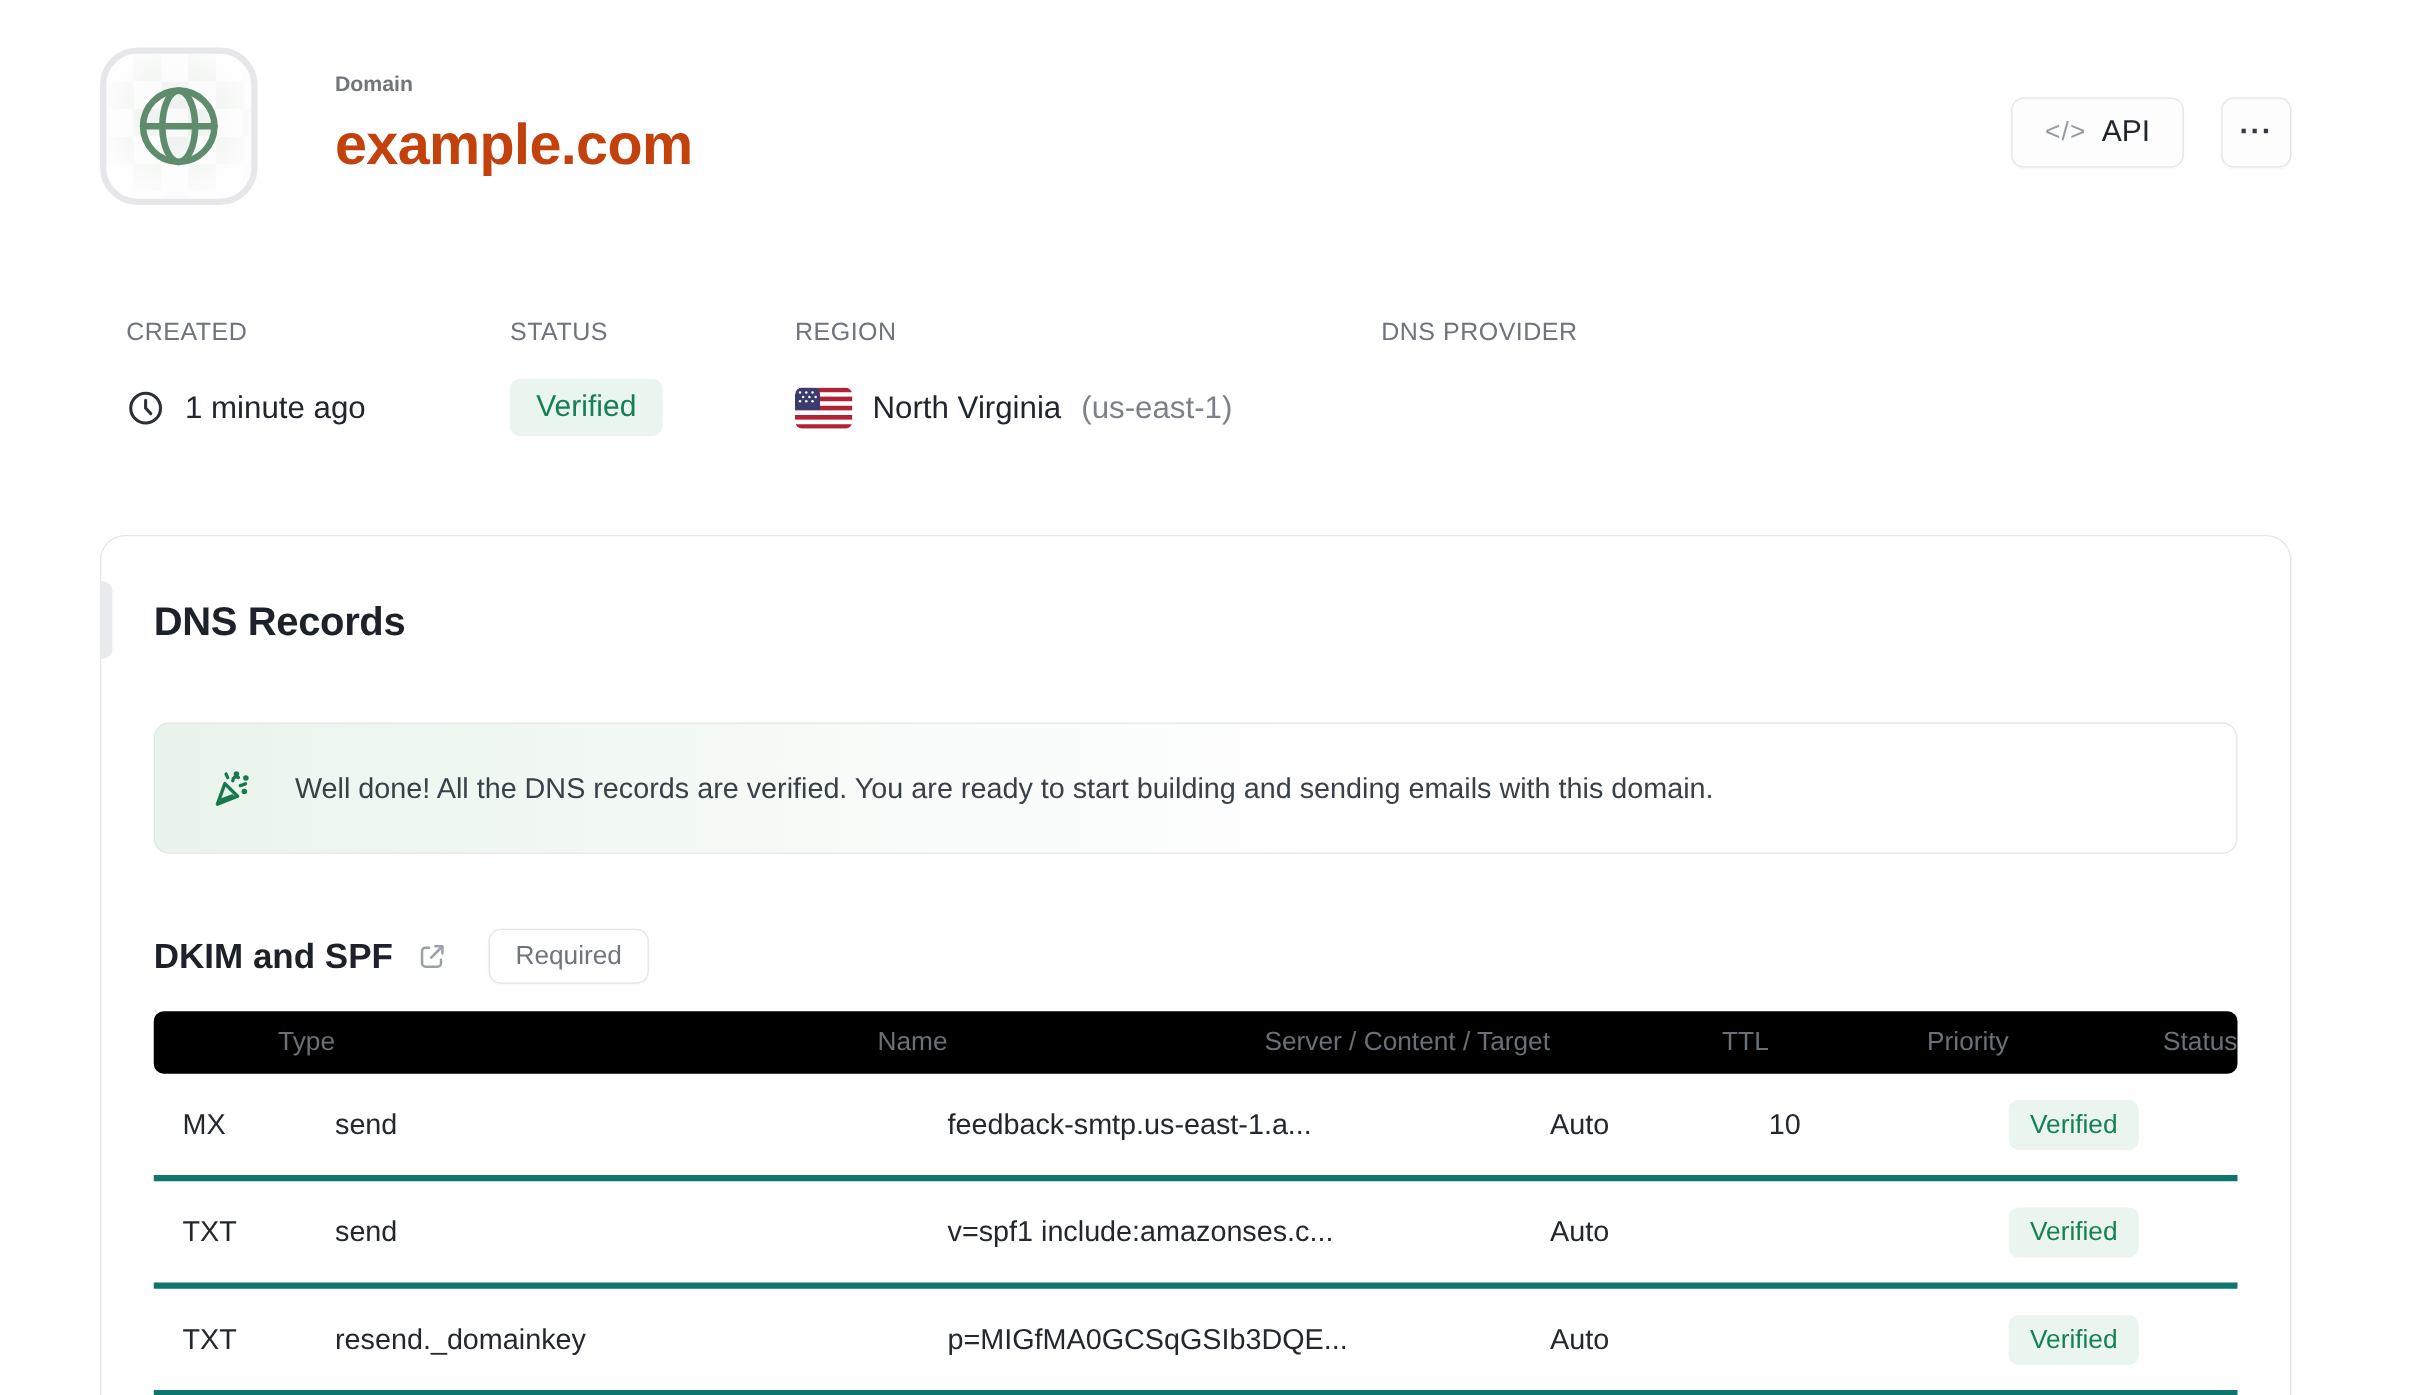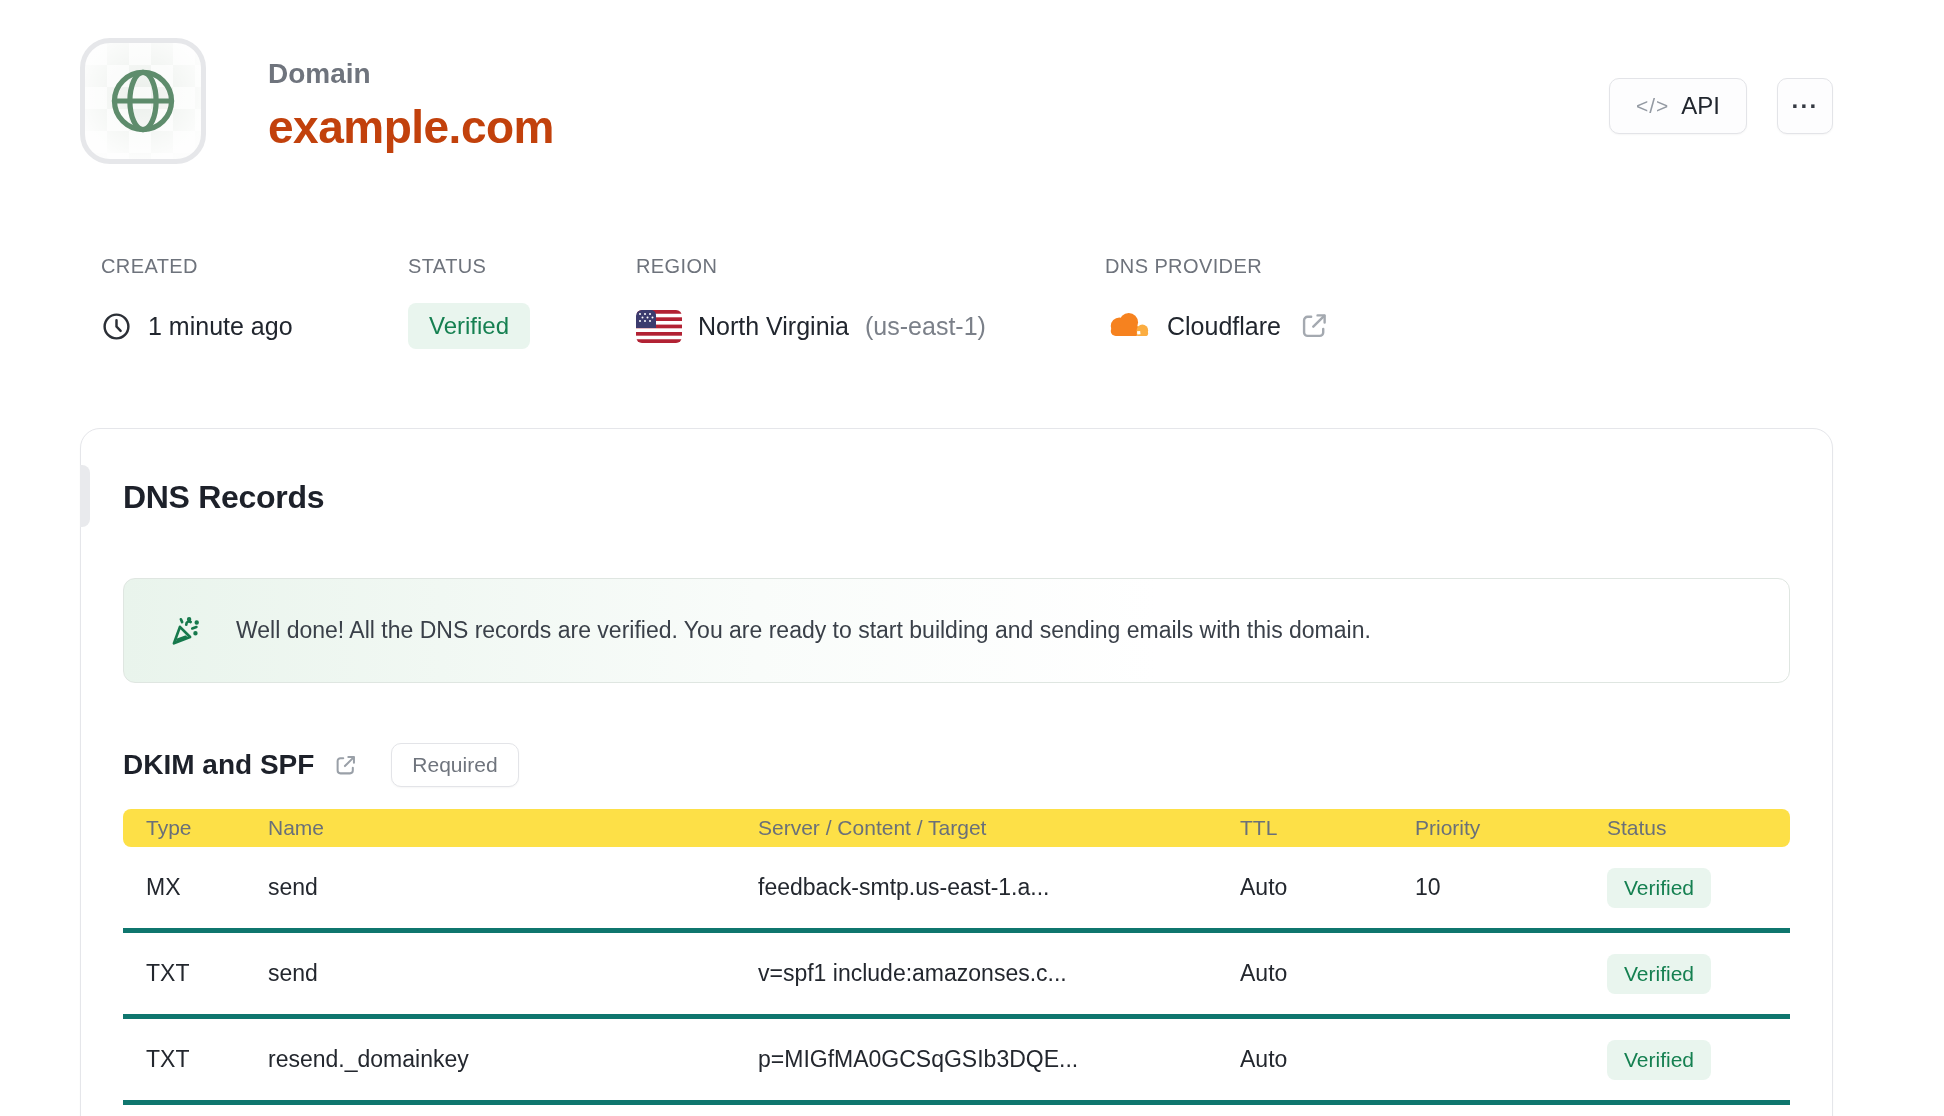--- a/index.html
+++ b/index.html
@@ -10,21 +10,21 @@
   .avatar {
     position: absolute; left: 80px; top: 38px; width: 126px; height: 126px;
     border-radius: 30px; border: 5px solid #e6e7ea;
     background:
       radial-gradient(circle at 50% 45%, rgba(255,255,255,0.15), rgba(255,255,255,0.9) 78%),
       repeating-conic-gradient(#e7ece7 0% 25%, #f7f9f7 0% 50%);
     background-size: 100% 100%, 44px 44px;
     display: flex; align-items: center; justify-content: center;
   }
   .header-text { position: absolute; left: 268px; top: 58px; }
-  .header-label { font-size: 28px; font-weight: 600; color: #6f747d; }
+  .header-label { font-size: 17px; font-weight: 600; color: #6f747d; }
   .header-title { font-size: 46px; font-weight: 700; color: #c2410c; margin-top: 10px; letter-spacing: -0.5px; }
   .header-actions { position: absolute; top: 78px; right: 111px; display: flex; gap: 30px; }
   .btn {
     height: 56px; display: flex; align-items: center; justify-content: center; gap: 12px;
     background: #fdfdfe; border: 1px solid #e3e4e8; border-radius: 10px;
     font-size: 24px; color: #21262e; cursor: pointer; padding: 0 26px;
     box-shadow: 0 1px 2px rgba(0,0,0,0.04);
   }
   .btn .code-glyph { color: #949aa3; font-size: 21px; letter-spacing: 1px; }
   .btn-more { width: 56px; padding: 0; font-size: 24px; font-weight: 700; color: #353a42; letter-spacing: 1px; }
@@ -68,24 +68,24 @@
   .section-head { margin-top: 60px; display: flex; align-items: center; gap: 18px; text-align: right; }
   .section-title { font-size: 28px; font-weight: 700; color: #1d212a; }
   .badge-required {
     margin-left: 14px; border: 1px solid #e3e4e8; border-radius: 10px; background: #ffffff;
     padding: 9px 20px; font-size: 21px; color: #6f747d; box-shadow: 0 1px 2px rgba(0,0,0,0.04);
   }
 
   
   .tbl { margin-top: 22px; }
   .tbl-header {
-    height: 38px; background: #fde047; border-radius: 8px;
+    height: 50px; background: #000000; border-radius: 8px;
     display: grid; grid-template-columns: 122px 490px 482px 175px 192px 1fr;
     align-items: center; padding-left: 23px;
-    font-size: 21px; font-weight: 500; color: #6a7079;
+    font-size: 21px; font-weight: 500; color: #6a7079; text-align: right;
   }
   .tbl-row {
     height: 86px; display: grid; grid-template-columns: 122px 490px 482px 175px 192px 1fr;
     align-items: center; padding-left: 23px; border-bottom: 5px solid #0f766e;
     font-size: 23px; color: #23272e;
   }
   .badge-verified-sm {
     display: inline-block; background: #e9f5ee; color: #158051; font-size: 21px; font-weight: 500;
     padding: 8px 17px; border-radius: 8px;
   }
@@ -171,44 +171,20 @@
           </g>
         </svg>
       </span>
       <span>North Virginia</span>
       <span class="region-code">(us-east-1)</span>
     </div>
   </div>
 
   <div class="meta-col dns">
     <div class="meta-label">DNS PROVIDER</div>
-    <div class="meta-value">
-      <span>
-        <svg width="46" height="32" viewBox="0 0 64 44">
-          <g fill="#f6821f">
-            <circle cx="20" cy="22" r="12"></circle>
-            <circle cx="33" cy="17" r="13"></circle>
-            <rect x="8" y="22" width="42" height="14" rx="7"></rect>
-          </g>
-          <g fill="#fbad41">
-            <circle cx="52" cy="28" r="8"></circle>
-            <rect x="44" y="28" width="16" height="8" rx="4"></rect>
-          </g>
-          <path d="M44 30 l4 -2 l2 4 l-4 2 z" fill="#ffffff" transform="rotate(20 46 31)"></path>
-        </svg>
-      </span>
-      <span>Cloudflare</span>
-      <span style="cursor:pointer;">
-        <svg width="34" height="34" viewBox="0 0 24 24" fill="none" stroke="#a4a9b0" stroke-width="1.7" stroke-linecap="round" stroke-linejoin="round">
-          <path d="M10 5.5 H7.5 A2.5 2.5 0 0 0 5 8 v8.5 A2.5 2.5 0 0 0 7.5 19 H16 a2.5 2.5 0 0 0 2.5 -2.5 V14"></path>
-          <path d="M14.5 4.5 h5 v5"></path>
-          <path d="M19.2 4.8 L11.5 12.5"></path>
-        </svg>
-      </span>
-    </div>
   </div>
 
 </div>
 
 <div class="card">
   <div class="card-pill"></div>
   <div class="card-inner">
 
     <div class="card-title">DNS Records</div>
 

